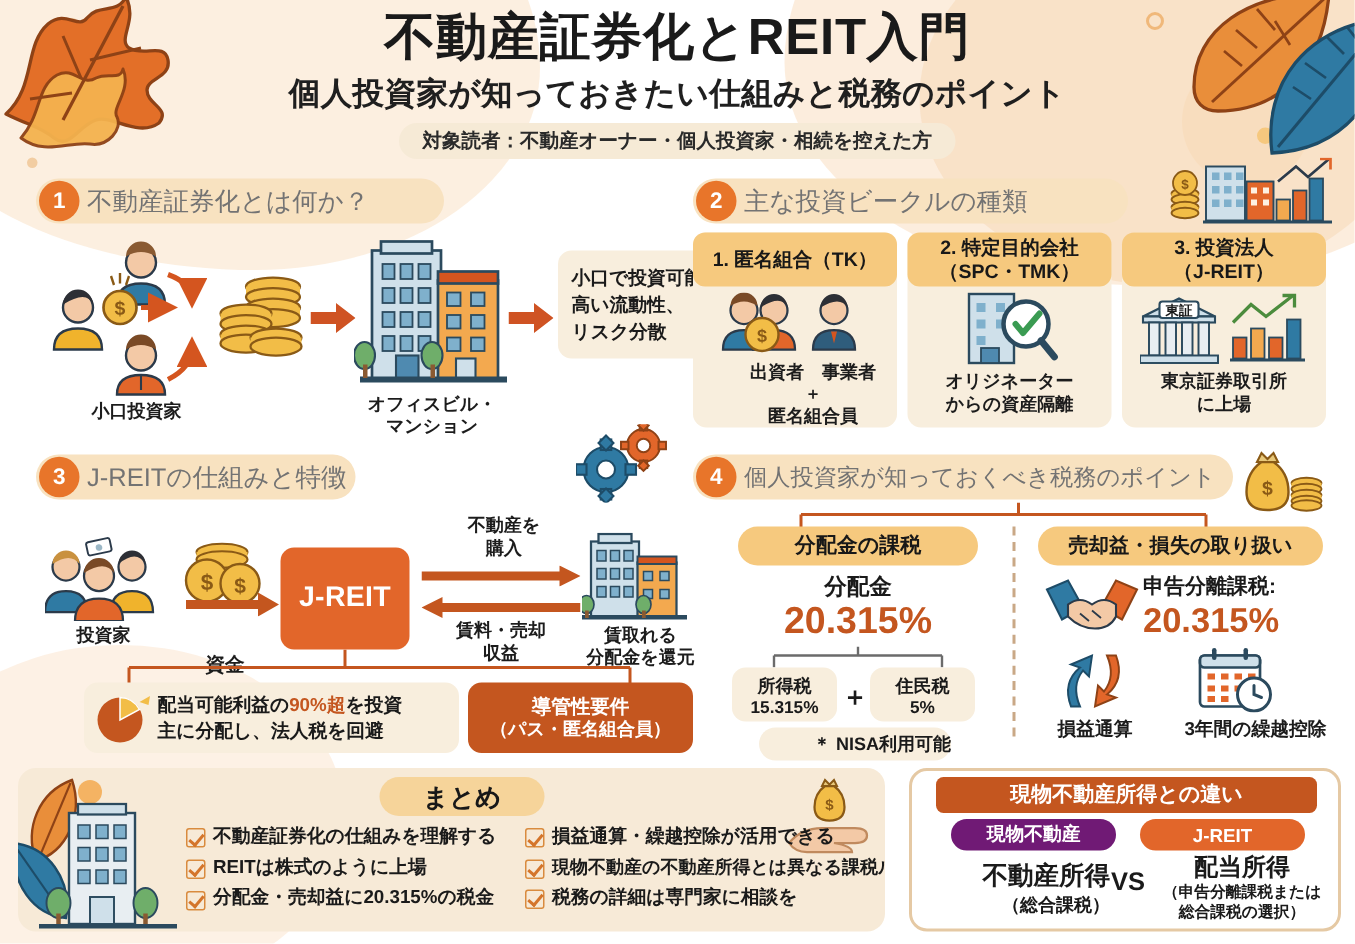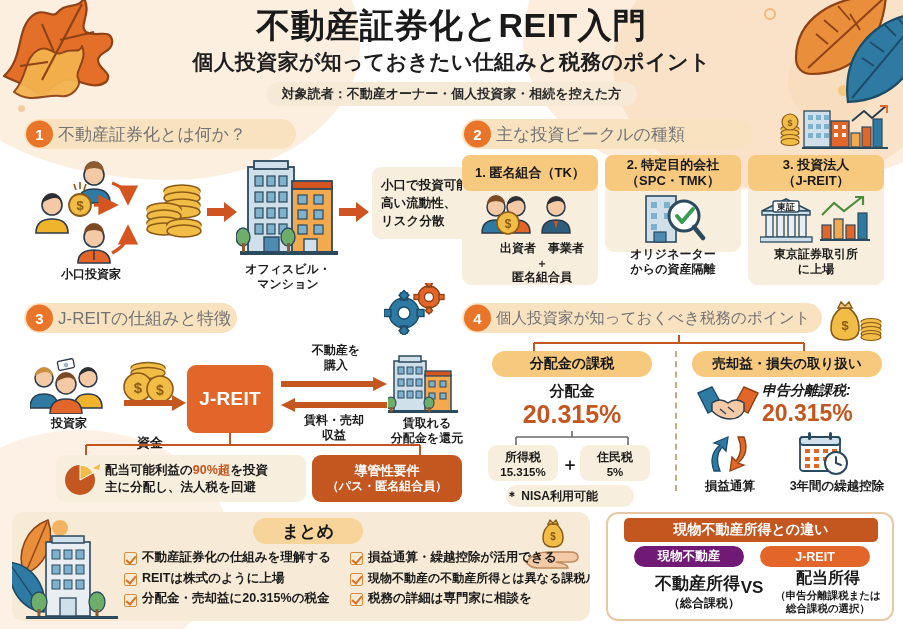--- a/index.html
+++ b/index.html
@@ -307,21 +307,21 @@
             <path d="M74 26 l2 8 l2 -8" fill="#d4551f"></path>
           </g>
       </svg>
       <div class="cap" style="position:absolute;left:0;top:86px;width:160px;line-height:1.28;">
         <div>出資者　事業者</div>
         <div style="font-size:11px;">＋</div>
         <div>匿名組合員</div>
       </div>
     </div>
 
-    <div style="position:absolute;left:143px;top:36px;width:136px;height:97px;">
+    <div style="position:absolute;left:143px;top:36px;width:136px;height:130px;">
       <div class="cream-box" style="position:absolute;inset:0;"></div>
       <div class="tan-head" style="position:absolute;left:0;top:0;width:136px;height:36px;font-size:13px;display:flex;flex-direction:column;align-items:center;justify-content:center;line-height:1.2;">
         <span>2. 特定目的会社</span>
         <span>（SPC・TMK）</span>
       </div>
       <svg style="position:absolute;left:37px;top:39px;" width="64" height="50" viewBox="0 0 64 50">
         <rect x="4" y="2" width="30" height="46" fill="#cfe0ea" stroke="#2b4a5e" stroke-width="1.6"></rect>
         <g fill="#7fb0cc">
             <rect x="9" y="8" width="6" height="6"></rect>
             <rect x="22" y="8" width="6" height="6"></rect>
@@ -562,34 +562,34 @@
 
     <div class="cream-box" style="position:absolute;left:26px;top:142px;width:70px;height:36px;display:flex;flex-direction:column;align-items:center;justify-content:center;">
       <span style="font-size:12px;font-weight:bold;color:#1a1a1a;">所得税</span>
       <span style="font-size:11.5px;font-weight:bold;color:#1a1a1a;">15.315%</span>
     </div>
     <div style="position:absolute;left:98px;top:150px;width:20px;text-align:center;font-size:17px;font-weight:bold;color:#1a1a1a;">＋</div>
     <div class="cream-box" style="position:absolute;left:118px;top:142px;width:70px;height:36px;display:flex;flex-direction:column;align-items:center;justify-content:center;">
       <span style="font-size:12px;font-weight:bold;color:#1a1a1a;">住民税</span>
       <span style="font-size:11.5px;font-weight:bold;color:#1a1a1a;">5%</span>
     </div>
-    <div class="cream-box" style="position:absolute;left:44px;top:182px;width:128px;height:22px;display:flex;align-items:center;justify-content:flex-start;border-radius:11px;">
+    <div class="cream-box" style="position:absolute;left:44px;top:182px;width:128px;height:22px;display:flex;align-items:center;justify-content:flex-end;border-radius:11px;">
       <span style="font-size:12px;font-weight:bold;color:#1a1a1a;">＊ NISA利用可能</span>
     </div>
 
     <div class="tan-head" style="position:absolute;left:230px;top:48px;width:190px;height:26px;font-size:13.5px;display:flex;align-items:center;justify-content:center;border-radius:13px;">売却益・損失の取り扱い</div>
 
     <svg style="position:absolute;left:234px;top:80px;" width="64" height="42" viewBox="0 0 64 42">
       <path d="M2 10 L16 4 L26 22 L12 30 Z" fill="#2f7aa3" stroke="#1d4c68" stroke-width="1.4"></path>
       <path d="M62 10 L48 4 L38 22 L52 30 Z" fill="#e2662a" stroke="#8e4216" stroke-width="1.4"></path>
       <path d="M16 20 q8 -6 16 0 q8 -6 16 0 l0 8 q-4 8 -14 8 q-10 0 -18 -8Z" fill="#f3c9a6" stroke="#2b3a4a" stroke-width="1.4"></path>
       <path d="M24 26 l6 5 M32 24 l6 5" stroke="#2b3a4a" stroke-width="1.2"></path>
     </svg>
 
-    <div style="position:absolute;left:300px;top:79px;width:126px;font-size:14px;font-weight:bold;color:#1a1a1a;font-style:italic;">申告分離課税:</div>
+    <div style="position:absolute;left:300px;top:79px;width:126px;font-size:14px;font-weight:bold;color:#1a1a1a;">申告分離課税:</div>
     <div style="position:absolute;left:300px;top:97px;width:126px;font-size:23px;font-weight:bold;color:#c4561f;">20.315%</div>
 
     <svg style="position:absolute;left:244px;top:128px;" width="46" height="46" viewBox="0 0 46 46">
       <path d="M8 40 q-6 -16 6 -26 l-6 -2 l14 -6 l-2 14 l-4 -4 q-8 10 -2 24Z" fill="#2f7aa3" stroke="#1d4c68" stroke-width="1.3"></path>
       <path d="M38 6 q6 16 -6 26 l6 2 l-14 6 l2 -14 l4 4 q8 -10 2 -24Z" fill="#e2662a" stroke="#8e4216" stroke-width="1.3"></path>
     </svg>
     <svg style="position:absolute;left:336px;top:128px;" width="52" height="44" viewBox="0 0 52 44">
       <rect x="2" y="6" width="40" height="34" rx="3" fill="#ffffff" stroke="#2b4a5e" stroke-width="1.8"></rect>
       <rect x="2" y="6" width="40" height="8" rx="3" fill="#cfe0ea" stroke="#2b4a5e" stroke-width="1.8"></rect>
       <rect x="10" y="1" width="3" height="8" rx="1.5" fill="#2b4a5e"></rect>

